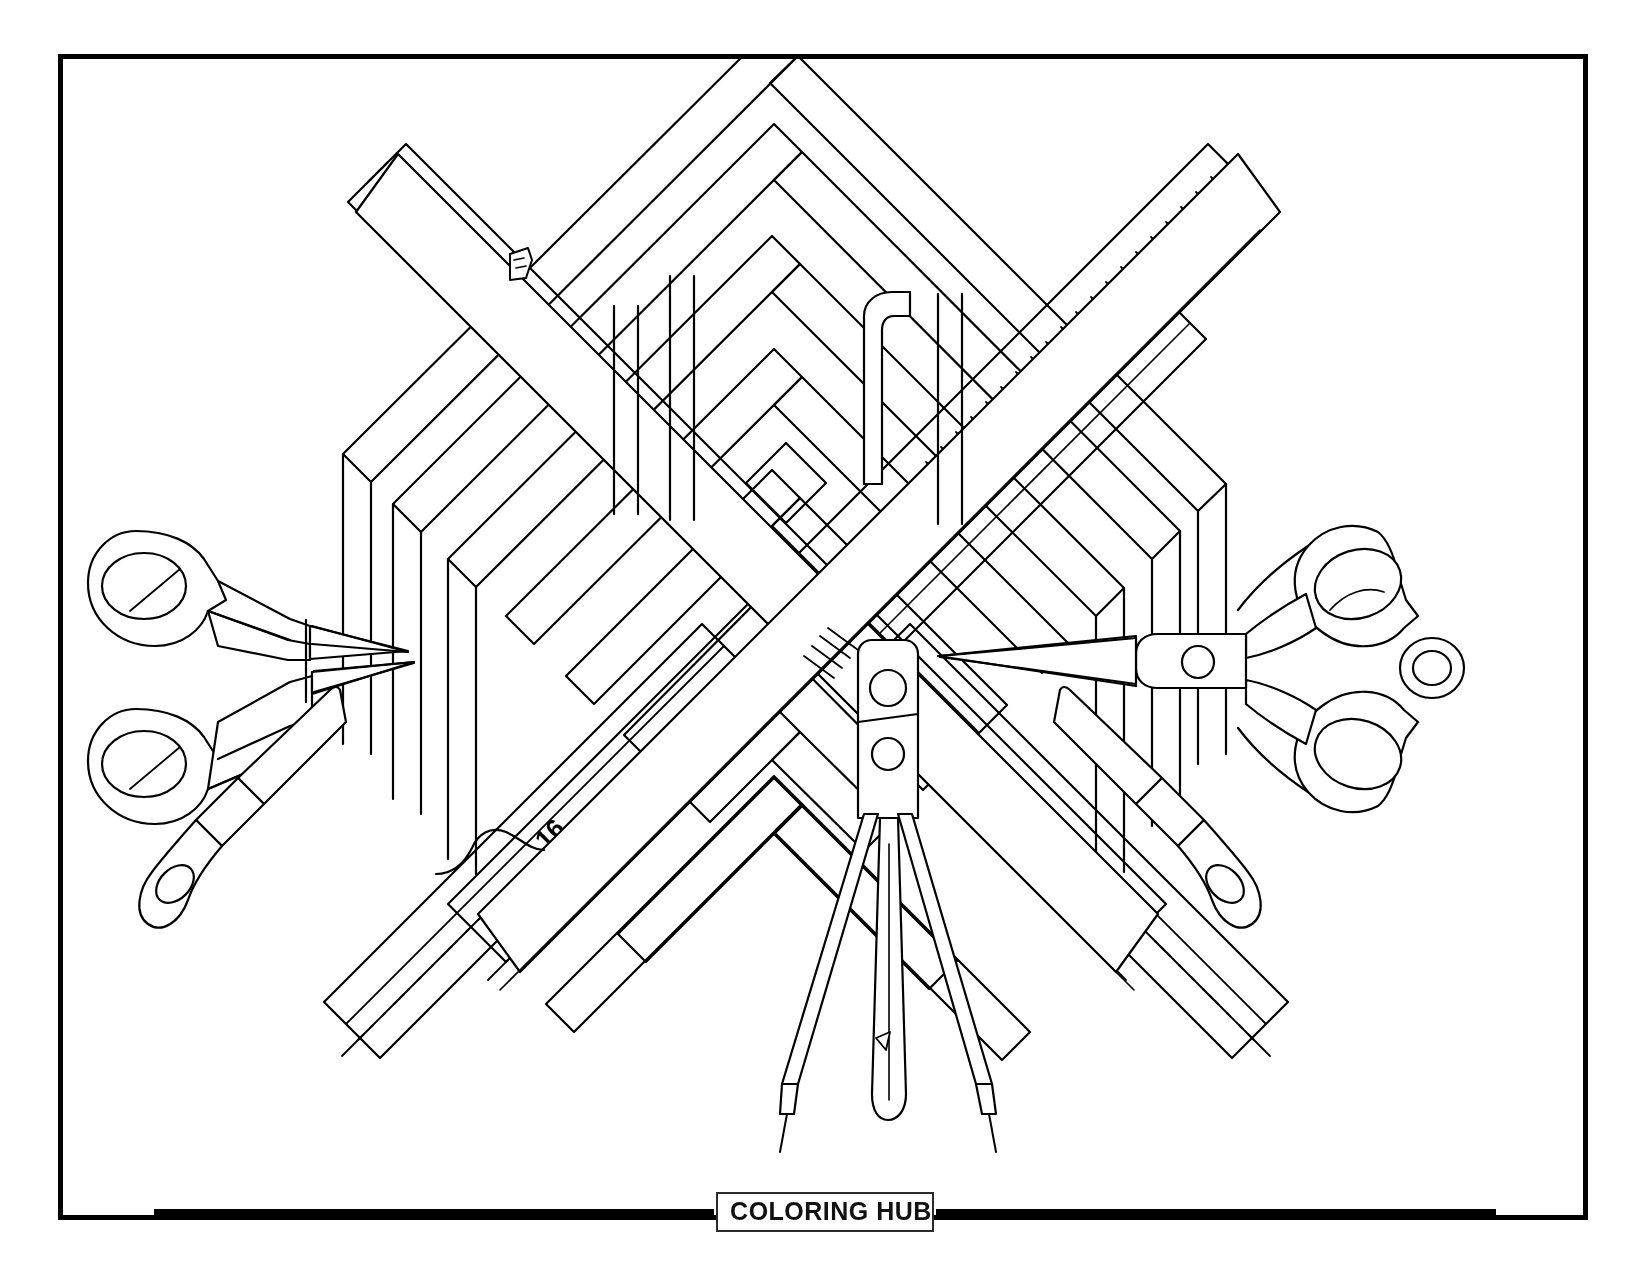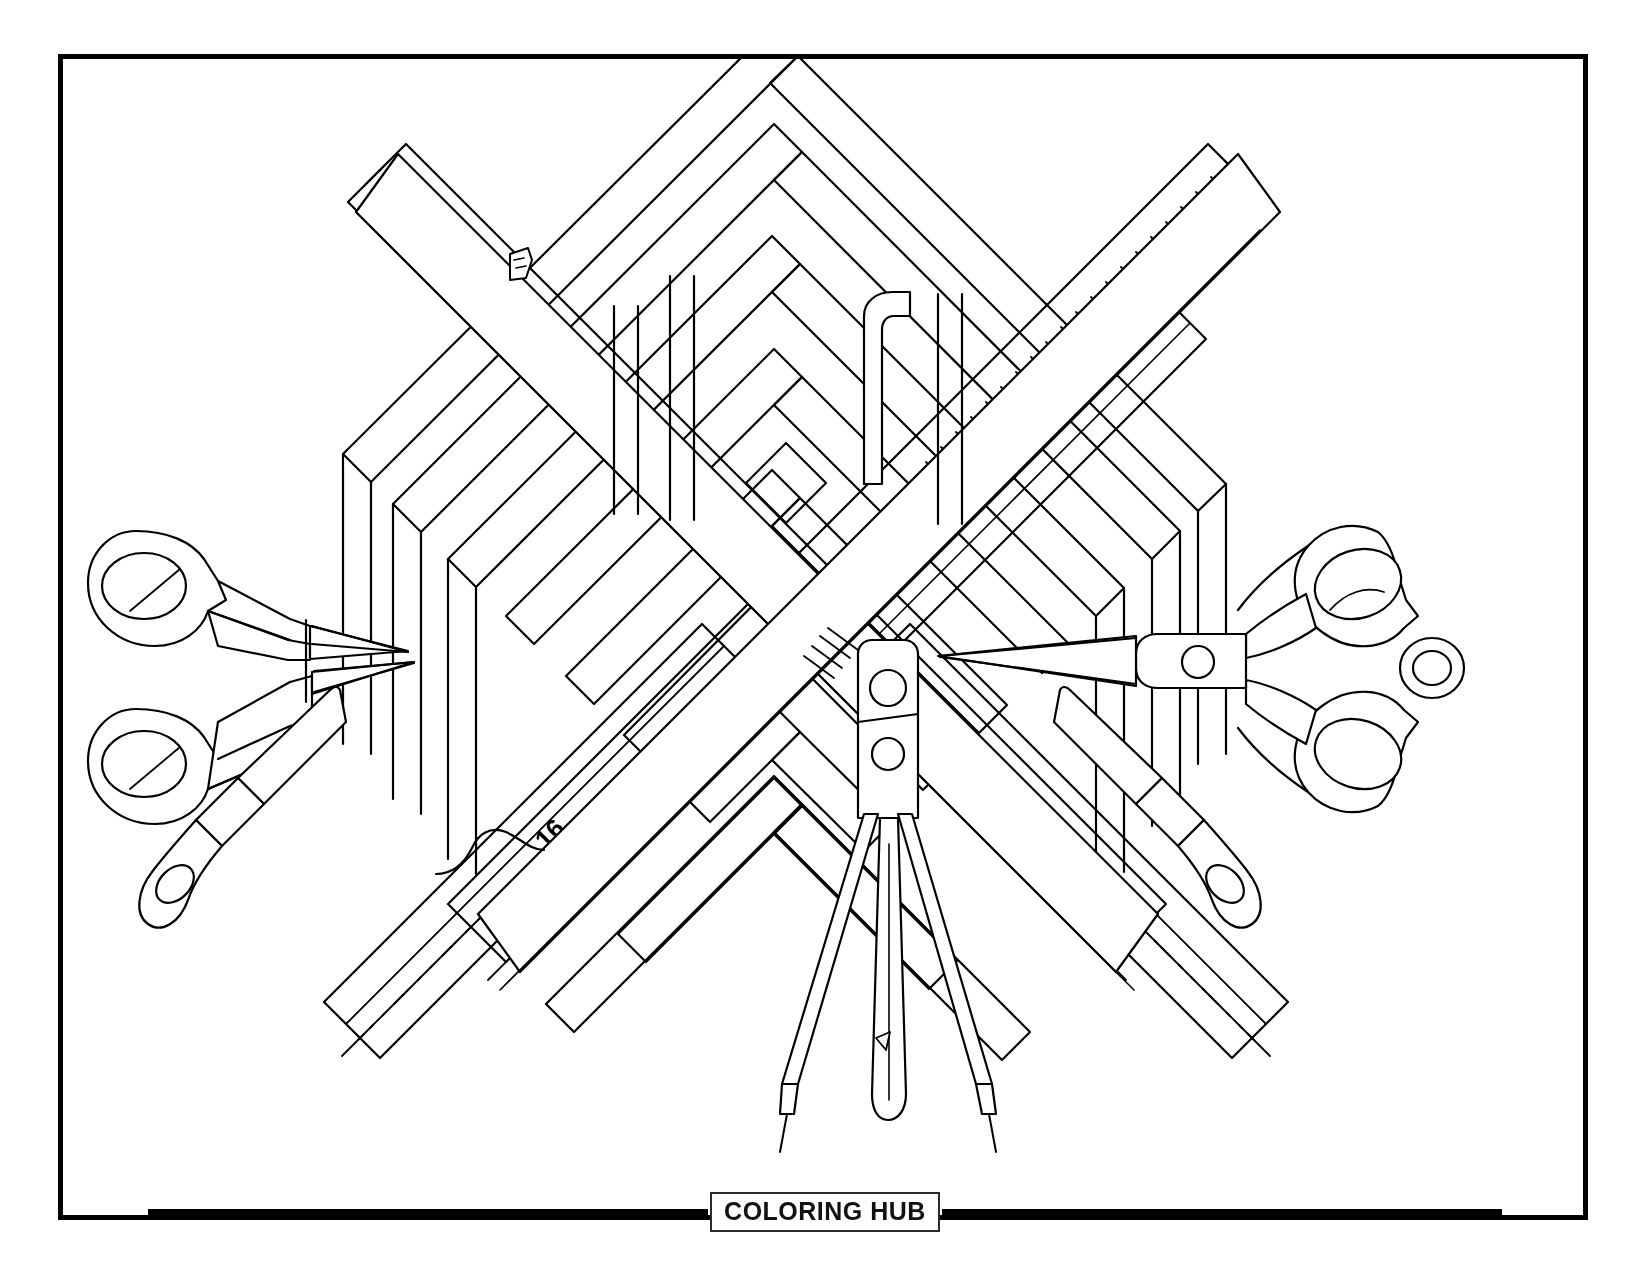--- a/index.html
+++ b/index.html
@@ -53,21 +53,21 @@
   }
   .footer-rule {
     flex: 1 1 auto;
     height: 6px;
     background: #000000;
     max-width: 560px;
   }
   .footer-badge {
     border: 2px solid #2b2b2b;
     background: #ffffff;
-    padding: 5px 12px 6px 12px;
+    padding: 5px 0 6px 12px;
     margin: 0 2px;
     font-size: 25px;
     font-weight: bold;
     letter-spacing: 0.5px;
     color: #111111;
     line-height: 1;
     white-space: nowrap;
     font-family: "Liberation Sans", sans-serif;
   }
 </style>

